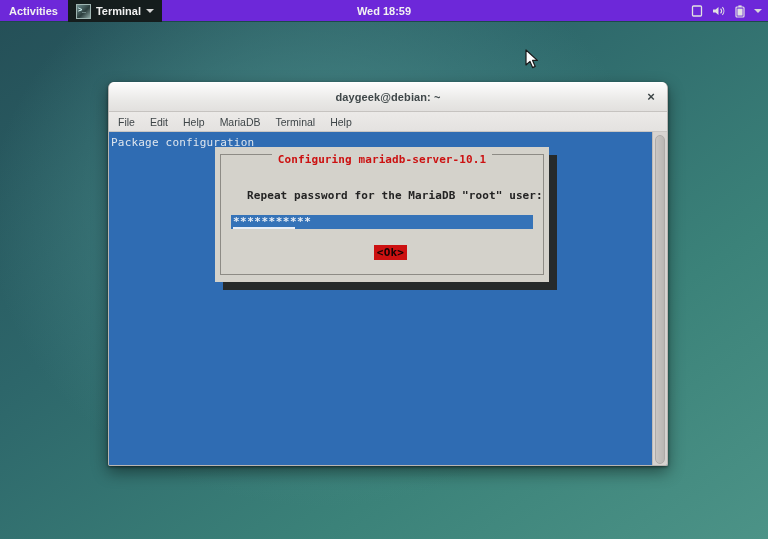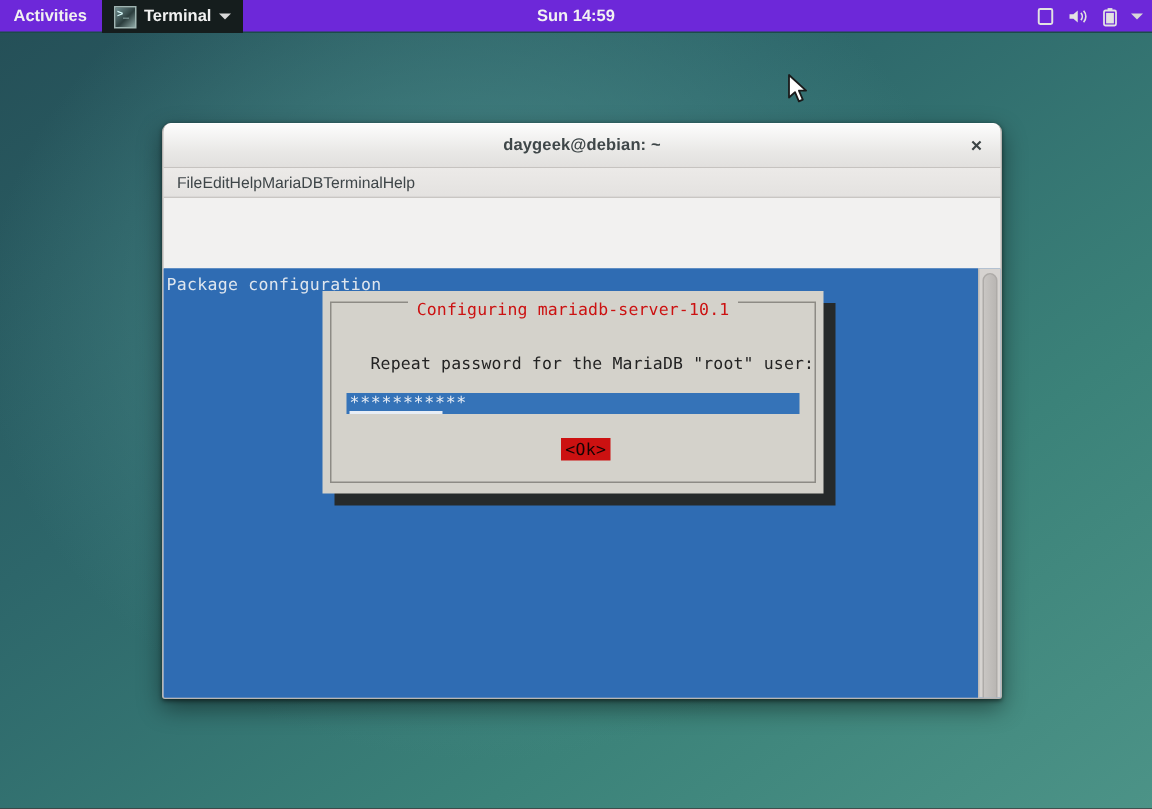--- a/index.html
+++ b/index.html
@@ -139,34 +139,34 @@
     color: #3c4446;
     cursor: pointer;
   }
   #menubar {
     height: 19px;
     background: linear-gradient(to bottom,#eceae8 0%,#e4e2e0 100%);
     border-bottom: 1px solid #c9c6c3;
     display: flex;
     align-items: center;
     padding-left: 9px;
+    gap: 15px;
   }
   .menu-item {
     font-size: 10.5px;
     color: #3e4548;
     cursor: default;
   }
 
   
   #term-wrap {
     position: relative;
     height: 335px;
     background: #2f6cb3;
     display: flex;
-    margin-top: 47px;
   }
   #term-body {
     position: relative;
     flex: 1;
     background: #2f6cb3;
     overflow: hidden;
     font-family: "DejaVu Sans Mono", "Liberation Mono", monospace;
   }
   #pkg-config {
     position: absolute;
@@ -211,20 +211,21 @@
     background: #262a2b;
     z-index: 2;
   }
   #dialog {
     position: absolute;
     left: 106px; top: 15px;
     width: 334px; height: 135px;
     background: #d4d2cb;
     z-index: 3;
     font-family: "DejaVu Sans Mono", "Liberation Mono", monospace;
+    font-weight: bold;
   }
   #dlg-frame {
     position: absolute;
     left: 5px; top: 7px;
     right: 5px; bottom: 7px;
     border: 1px solid #8d8b85;
     box-sizing: border-box;
   }
   #dlg-title {
     position: absolute;
@@ -305,21 +306,21 @@
     <div class="tb-activities">Activities</div>
 
     <div class="tb-app">
       <span class="tb-app-icon">
           <span>&gt;_</span>
         </span>
       <span>Terminal</span>
       <span class="caret"></span>
     </div>
 
-    <div class="tb-clock">Sun 14:59</div>
+    <div class="tb-clock">Wed 18:59</div>
 
     <div class="tb-right">
       <svg width="12" height="12" viewBox="0 0 12 12">
         <rect x="1.5" y="1" width="9" height="10" rx="1" fill="none" stroke="#e2e2e2" stroke-width="1.3"></rect>
       </svg>
       <svg width="14" height="12" viewBox="0 0 14 12">
         <path d="M1 4.5h2.6L6.5 2v8L3.6 7.5H1z" fill="#e2e2e2"></path>
         <path d="M8.6 3.6a3.6 3.6 0 0 1 0 4.8" fill="none" stroke="#e2e2e2" stroke-width="1.1"></path>
         <path d="M10.4 2.2a5.6 5.6 0 0 1 0 7.6" fill="none" stroke="#e2e2e2" stroke-width="1.1"></path>
       </svg>

